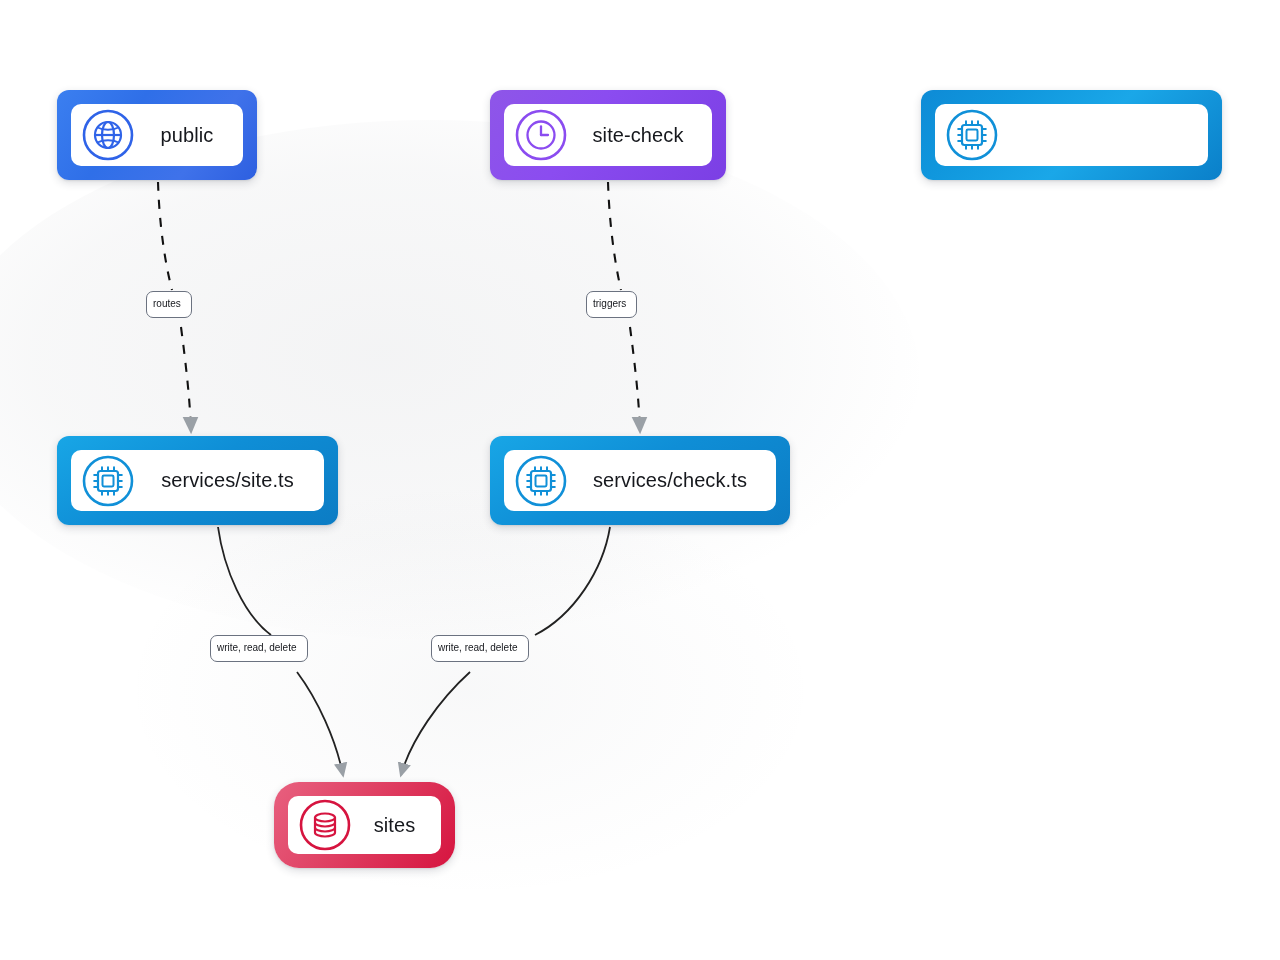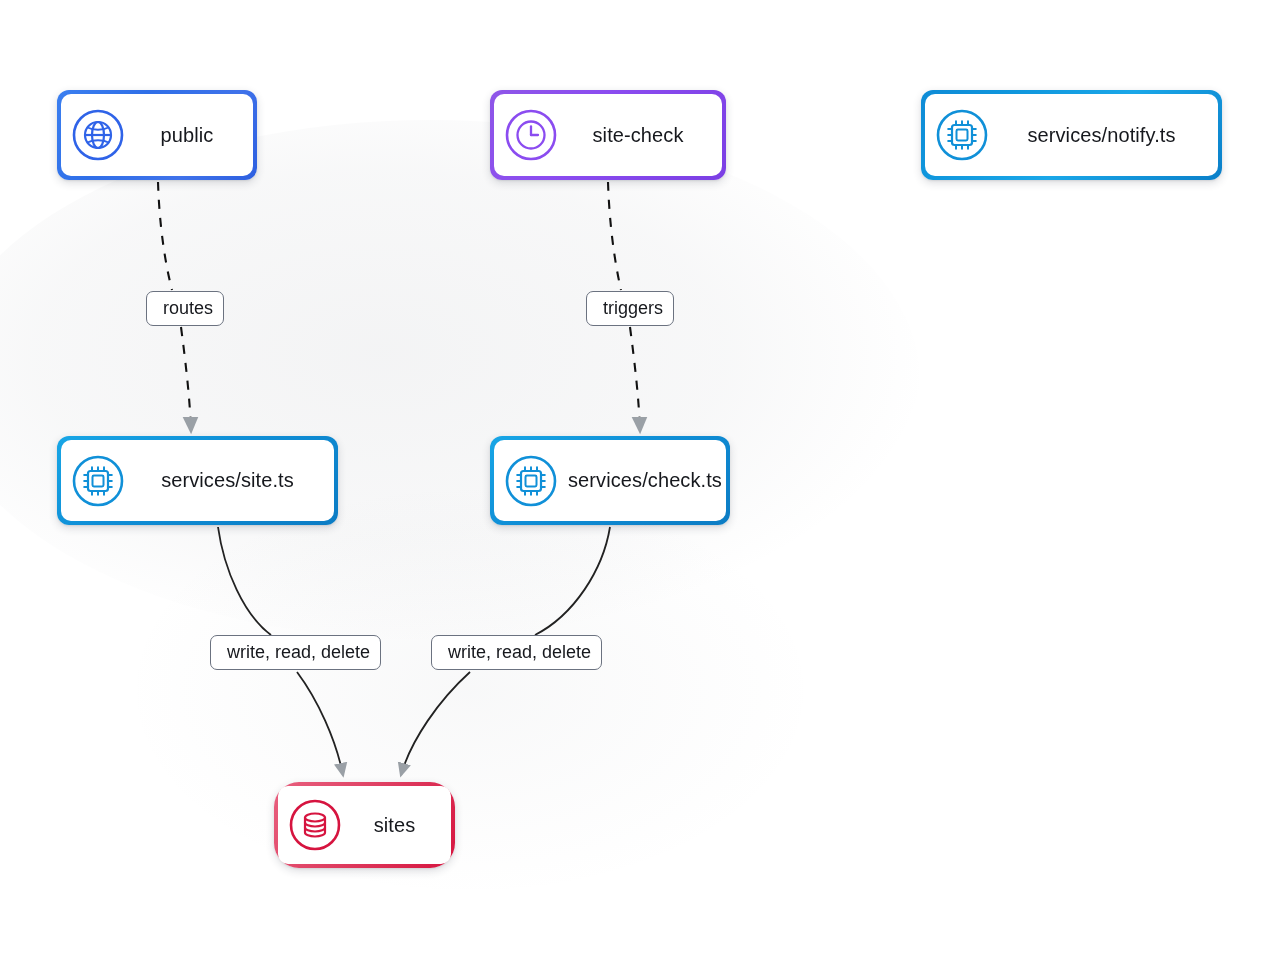--- a/index.html
+++ b/index.html
@@ -48,21 +48,21 @@
   }
 
   
   .node {
     position: absolute;
     display: flex;
     align-items: center;
     box-sizing: border-box;
     background: #ffffff;
     border-radius: 12px;
-    padding: 4px;
+    padding: 14px;
     box-shadow: 0 3px 9px rgba(40,45,60,0.16), 0 1px 2px rgba(40,45,60,0.10);
   }
   .node-inner {
     display: flex;
     align-items: center;
     width: 100%;
     height: 100%;
     background: #ffffff;
     border-radius: 10px;
     box-sizing: border-box;
@@ -87,39 +87,39 @@
   .node.grad-blue      { background: linear-gradient(125deg, #3b7ff0 0%, #2f6fe8 35%, #3f72ea 70%, #2d5fe0 100%); }
   .node.grad-purple    { background: linear-gradient(125deg, #8e56e8 0%, #8b4cf0 40%, #7b3fe4 100%); }
   .node.grad-cyan      { background: linear-gradient(135deg, #0e8bd6 0%, #1097dd 25%, #1aa7e8 55%, #0a7fc9 100%); }
   .node.grad-cyan2     { background: linear-gradient(150deg, #18a6e6 0%, #0f8ed6 45%, #0c7cc4 100%); }
   .node.grad-crimson   { background: linear-gradient(125deg, #e8607f 0%, #e04466 40%, #d6143f 100%); border-radius: 25px; }
 
   #node-public       { left: 57px;  top: 90px;  width: 200px; height: 90px;  }
   #node-sitecheck    { left: 490px; top: 90px;  width: 236px; height: 90px;  }
   #node-notify       { left: 921px; top: 90px;  width: 301px; height: 90px;  }
   #node-site         { left: 57px;  top: 436px; width: 281px; height: 89px; justify-content: flex-end;  }
-  #node-check        { left: 490px; top: 436px; width: 240px; height: 89px;  }
+  #node-check        { left: 490px; top: 436px; width: 300px; height: 89px;  }
   #node-sites        { left: 274px; top: 782px; width: 181px; height: 86px;  }
 
   #node-public .node-icon,
   #node-sitecheck .node-icon,
   #node-notify .node-icon,
   #node-site .node-icon,
   #node-check .node-icon,
   #node-sites .node-icon { width: 74px; }
 
   
   .edge-label {
     position: absolute;
     background: #ffffff;
     border: 1.4px solid #6b7280;
     border-radius: 7px;
-    font-size: 18px;
+    font-size: 10px;
     color: #16181d;
-    padding: 7px 10px 8px 16px;
+    padding: 7px 10px 8px 6px;
     box-sizing: border-box;
     white-space: nowrap;
     line-height: 1;
   }
   #label-routes   { left: 146px; top: 291px; }
   #label-triggers { left: 586px; top: 291px; text-align: right; }
   #label-wrd-left { left: 210px; top: 635px; }
   #label-wrd-right{ left: 431px; top: 635px; }
 </style>
 </head>
@@ -200,21 +200,20 @@
             <line x1="34" y1="38.4" x2="34" y2="41.8"></line>
             <line x1="14.2" y1="22" x2="17.6" y2="22"></line>
             <line x1="14.2" y1="28" x2="17.6" y2="28"></line>
             <line x1="14.2" y1="34" x2="17.6" y2="34"></line>
             <line x1="38.4" y1="22" x2="41.8" y2="22"></line>
             <line x1="38.4" y1="28" x2="41.8" y2="28"></line>
             <line x1="38.4" y1="34" x2="41.8" y2="34"></line>
           </g>
         </svg>
       </span>
-      <span class="node-label">services/notify.ts</span>
     </div>
   </div>
 
   <div class="node grad-cyan2" id="node-site">
     <div class="node-inner">
       <span class="node-icon">
         <svg width="56" height="56" viewBox="0 0 56 56" aria-hidden="true">
           <circle cx="28" cy="28" r="24" fill="none" stroke="#1090d8" stroke-width="2.6"></circle>
           <rect x="18" y="18" width="20" height="20" rx="2.5" fill="none" stroke="#1090d8" stroke-width="2.2"></rect>
           <rect x="22.5" y="22.5" width="11" height="11" rx="1.4" fill="none" stroke="#1090d8" stroke-width="2"></rect>

